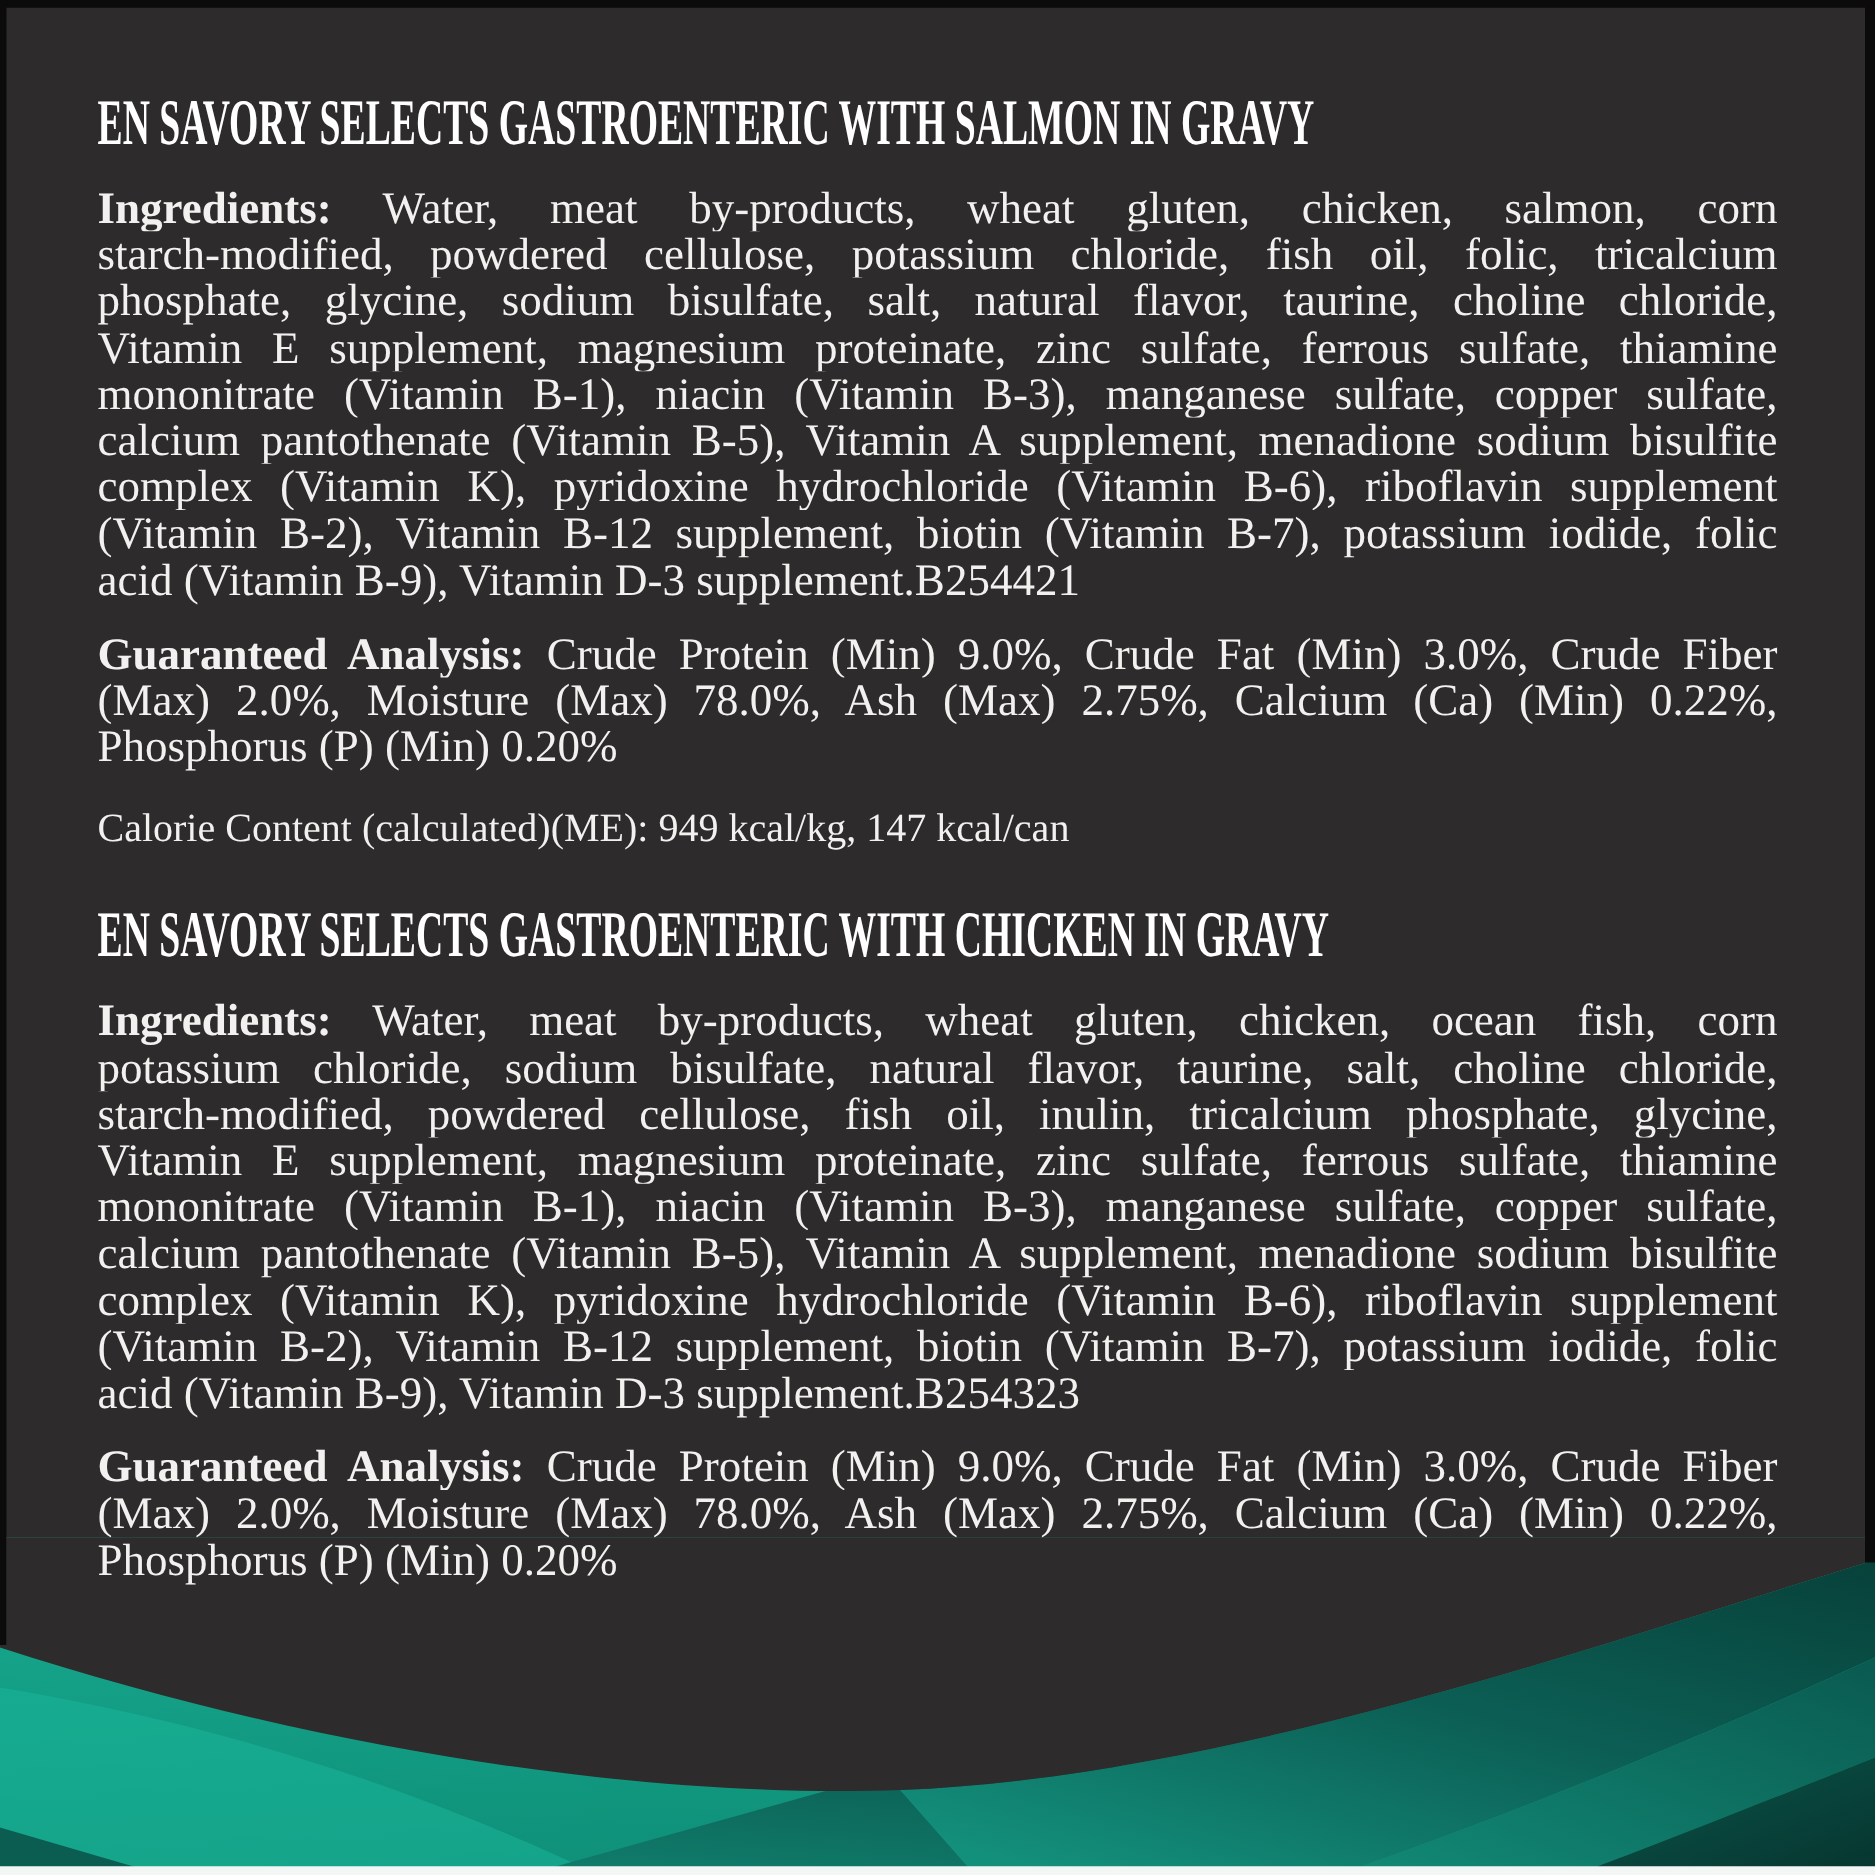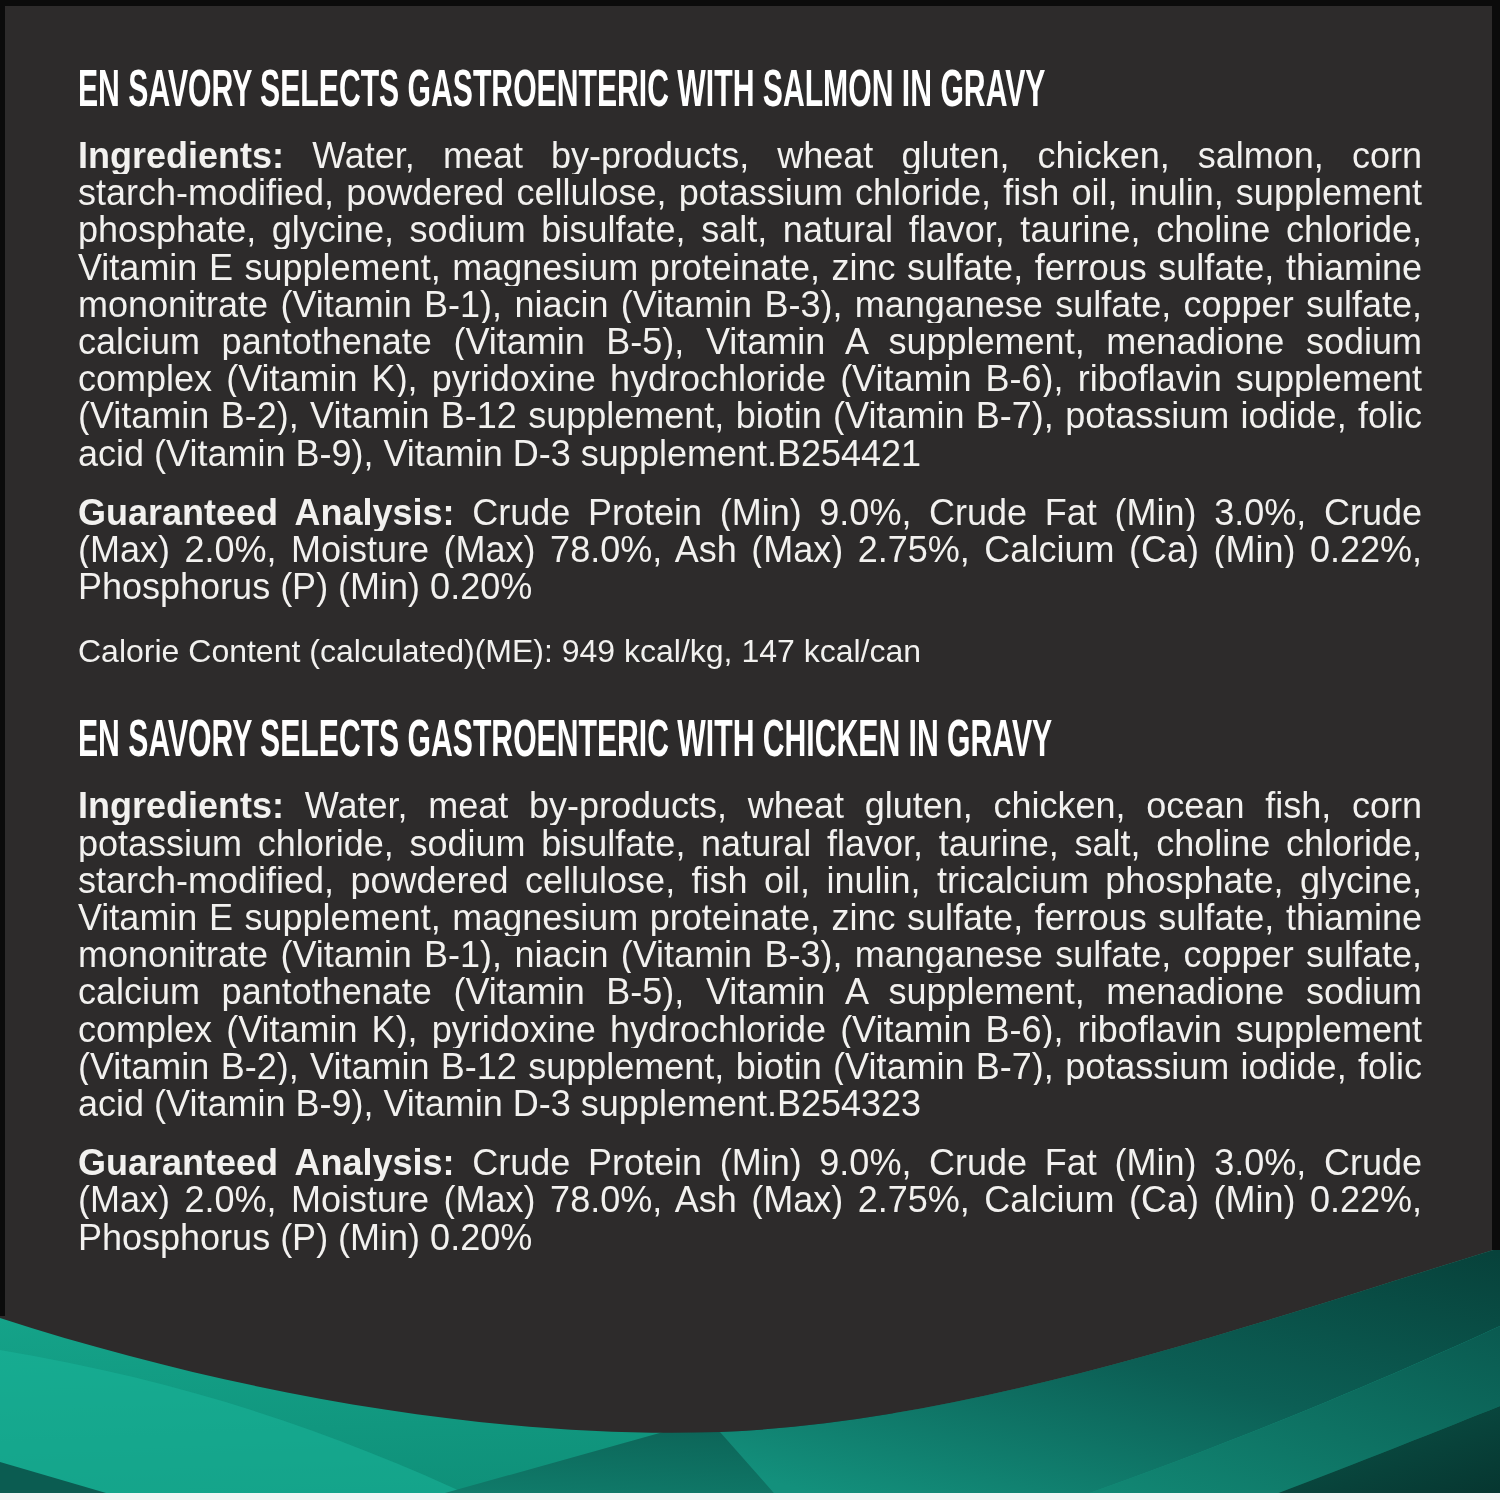--- a/index.html
+++ b/index.html
@@ -36,24 +36,25 @@
   .wave{
     position:absolute;
     left:0;bottom:0;
     width:1500px;height:270px;
     z-index:2;
     display:block;
   }
 
   .content{
     position:absolute;
-    left:78px;top:64px;
+    left:78px;top:75px;
     width:1344px;
     z-index:4;
     color:var(--text);
+    font-family:Liberation Serif, serif;
   }
   .title{
     color:var(--title);
     font-weight:bold;
     font-size:52px;
     line-height:48px;
     white-space:nowrap;
     transform:scaleX(0.58);
     transform-origin:0 50%;
     letter-spacing:0;
@@ -123,21 +124,21 @@
 
   <section class="section1">
     <h1 class="title">EN SAVORY SELECTS GASTROENTERIC WITH SALMON IN GRAVY</h1>
 
     <div class="para">
       <div class="jline">
         <span class="lead">Ingredients:</span>
         <span>Water, meat by-products, wheat gluten, chicken, salmon, corn</span>
       </div>
       <div>
-          <div class="jline">starch-modified, powdered cellulose, potassium chloride, fish oil, inulin, supplement</div>
+          <div class="jline">starch-modified, powdered cellulose, potassium chloride, fish oil, folic, tricalcium</div>
           <div class="jline">phosphate, glycine, sodium bisulfate, salt, natural flavor, taurine, choline chloride,</div>
           <div class="jline">Vitamin E supplement, magnesium proteinate, zinc sulfate, ferrous sulfate, thiamine</div>
           <div class="jline">mononitrate (Vitamin B-1), niacin (Vitamin B-3), manganese sulfate, copper sulfate,</div>
           <div class="jline">calcium pantothenate (Vitamin B-5), Vitamin A supplement, menadione sodium bisulfite</div>
           <div class="jline">complex (Vitamin K), pyridoxine hydrochloride (Vitamin B-6), riboflavin supplement</div>
           <div class="jline">(Vitamin B-2), Vitamin B-12 supplement, biotin (Vitamin B-7), potassium iodide, folic</div>
         </div>
       <div class="lastline">
         <span>acid (Vitamin B-9), Vitamin D-3 supplement.</span>
         <span>B254421</span>

